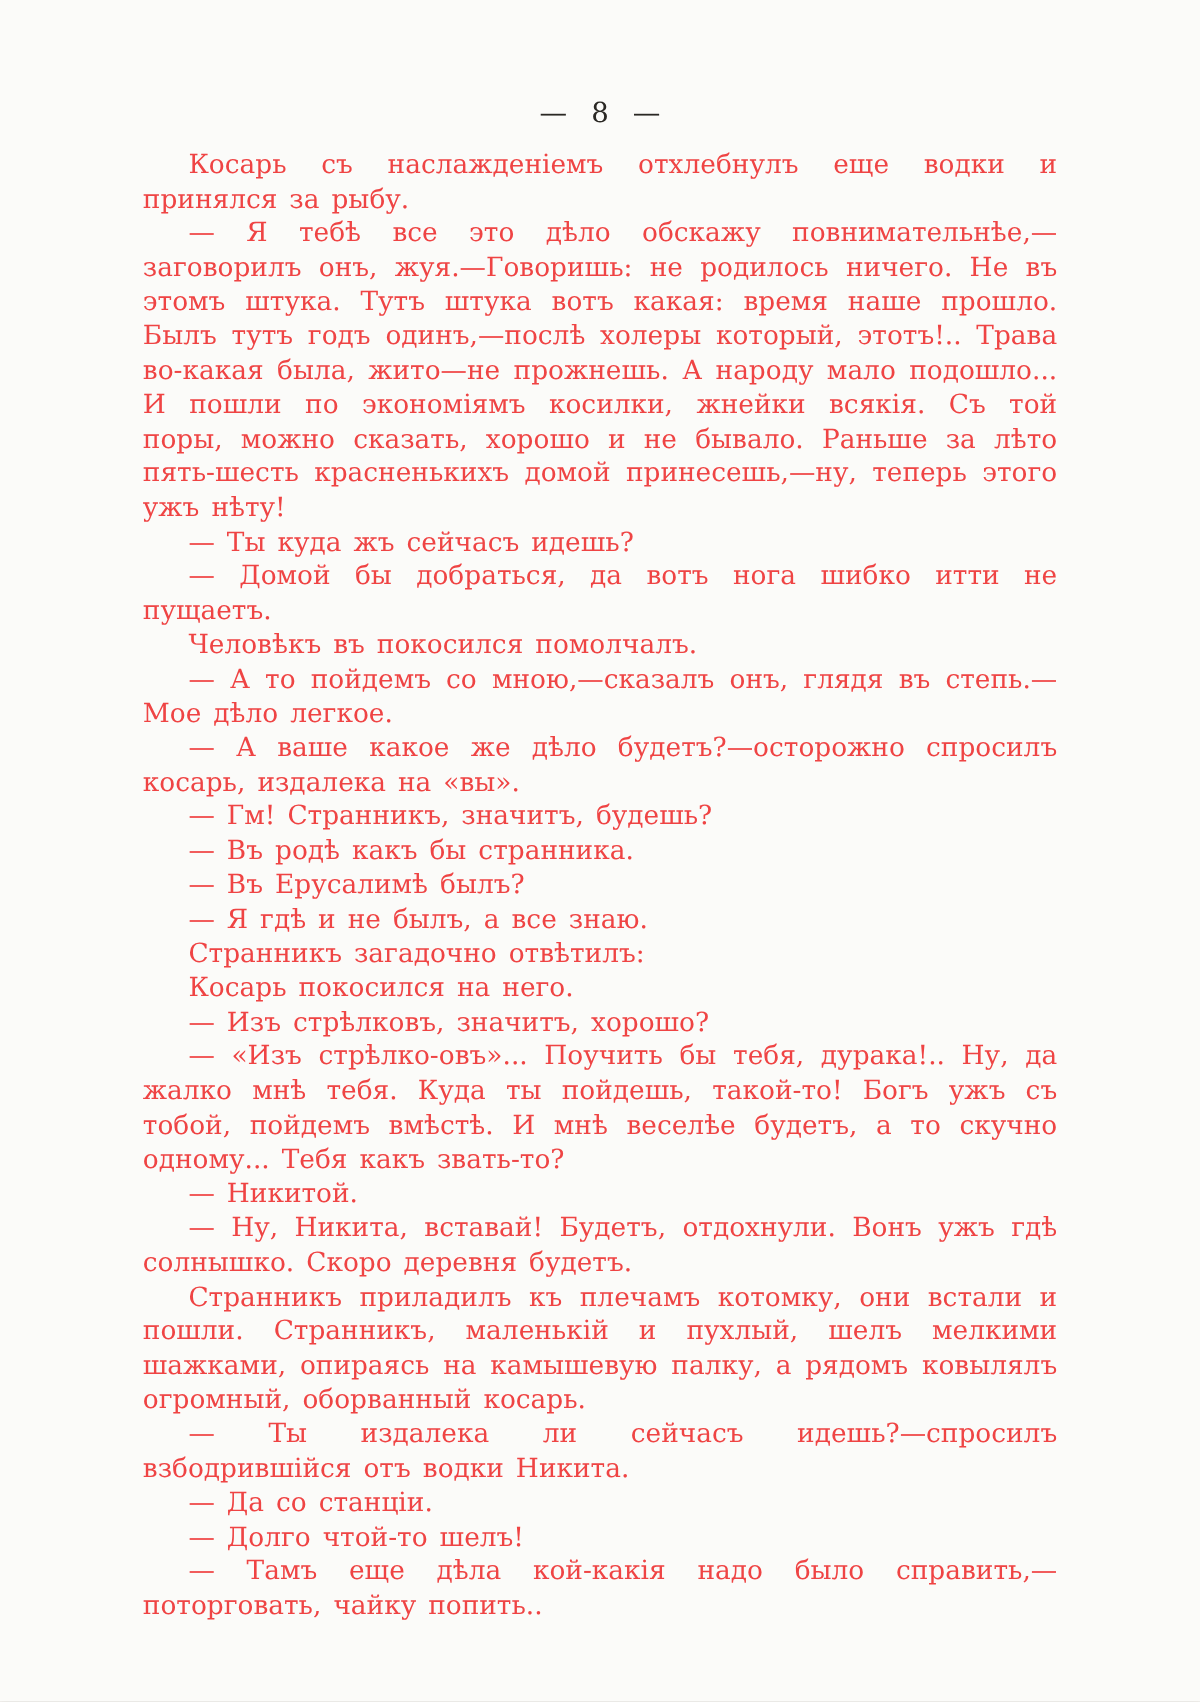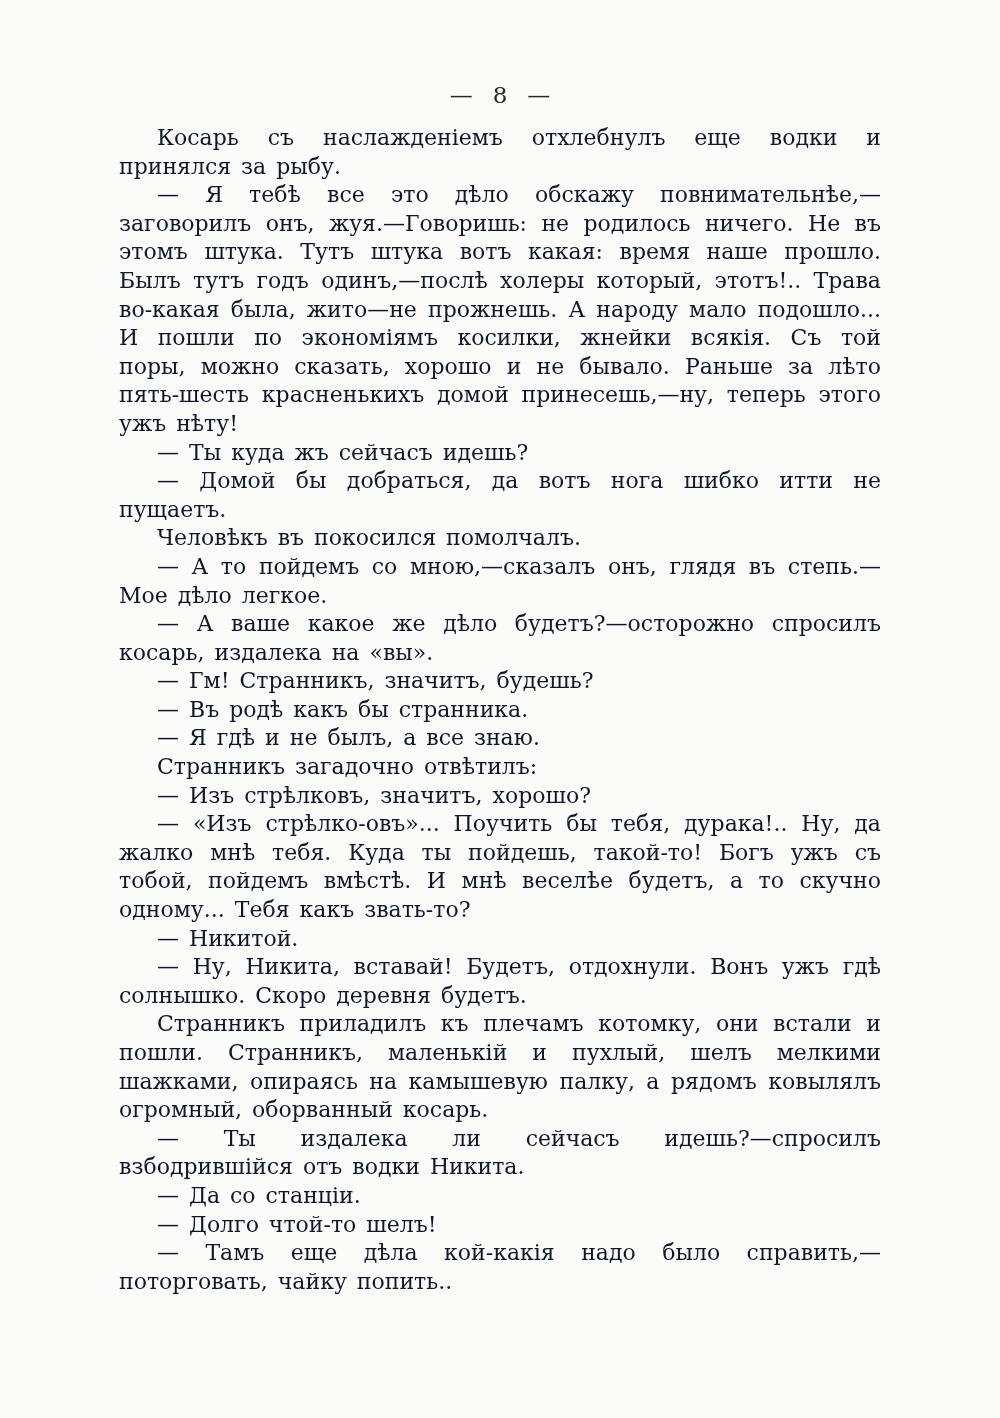--- a/index.html
+++ b/index.html
@@ -31,21 +31,21 @@
     display: inline-block;
     margin: 0 20px;
   }
   .text-block {
     width: 762px;
     margin: 16px auto 0 auto;
     font-size: 22px;
     line-height: 28.6px;
     text-align: justify;
     word-spacing: 3px;
-    color: #0f172a;
+    color: #ef4444;
   }
   .text-block p {
     margin: 0;
     padding: 0;
     text-indent: 38px;
   }
 </style>
 </head>
 <body>
 
@@ -58,22 +58,24 @@
   <div class="text-block">
     <p>Косарь съ наслажденіемъ отхлебнулъ еще водки и принялся за рыбу.</p>
     <p>— Я тебѣ все это дѣло обскажу повнимательнѣе,—заговорилъ онъ, жуя.—Говоришь: не родилось ничего. Не въ этомъ штука. Тутъ штука вотъ какая: время наше прошло. Былъ тутъ годъ одинъ,—послѣ холеры который, этотъ!.. Трава во-какая была, жито—не прожнешь. А народу мало подошло... И пошли по экономіямъ косилки, жнейки всякія. Съ той поры, можно сказать, хорошо и не бывало. Раньше за лѣто пять-шесть красненькихъ домой принесешь,—ну, теперь этого ужъ нѣту!</p>
     <p>— Ты куда жъ сейчасъ идешь?</p>
     <p>— Домой бы добраться, да вотъ нога шибко итти не пущаетъ.</p>
     <p>Человѣкъ въ покосился помолчалъ.</p>
     <p>— А то пойдемъ со мною,—сказалъ онъ, глядя въ степь.— Мое дѣло легкое.</p>
     <p>— А ваше какое же дѣло будетъ?—осторожно спросилъ косарь, издалека на «вы».</p>
     <p>— Гм! Странникъ, значитъ, будешь?</p>
     <p>— Въ родѣ какъ бы странника.</p>
+    <p>— Въ Ерусалимѣ былъ?</p>
     <p>— Я гдѣ и не былъ, а все знаю.</p>
     <p>Странникъ загадочно отвѣтилъ:</p>
+    <p>Косарь покосился на него.</p>
     <p>— Изъ стрѣлковъ, значитъ, хорошо?</p>
     <p>— «Изъ стрѣлко-овъ»... Поучить бы тебя, дурака!.. Ну, да жалко мнѣ тебя. Куда ты пойдешь, такой-то! Богъ ужъ съ тобой, пойдемъ вмѣстѣ. И мнѣ веселѣе будетъ, а то скучно одному... Тебя какъ звать-то?</p>
     <p>— Никитой.</p>
     <p>— Ну, Никита, вставай! Будетъ, отдохнули. Вонъ ужъ гдѣ солнышко. Скоро деревня будетъ.</p>
     <p>Странникъ приладилъ къ плечамъ котомку, они встали и пошли. Странникъ, маленькій и пухлый, шелъ мелкими шажками, опираясь на камышевую палку, а рядомъ ковылялъ огромный, оборванный косарь.</p>
     <p>— Ты издалека ли сейчасъ идешь?—спросилъ взбодрившійся отъ водки Никита.</p>
     <p>— Да со станціи.</p>
     <p>— Долго чтой-то шелъ!</p>
     <p>— Тамъ еще дѣла кой-какія надо было справить,—поторговать, чайку попить..</p>
   </div>

